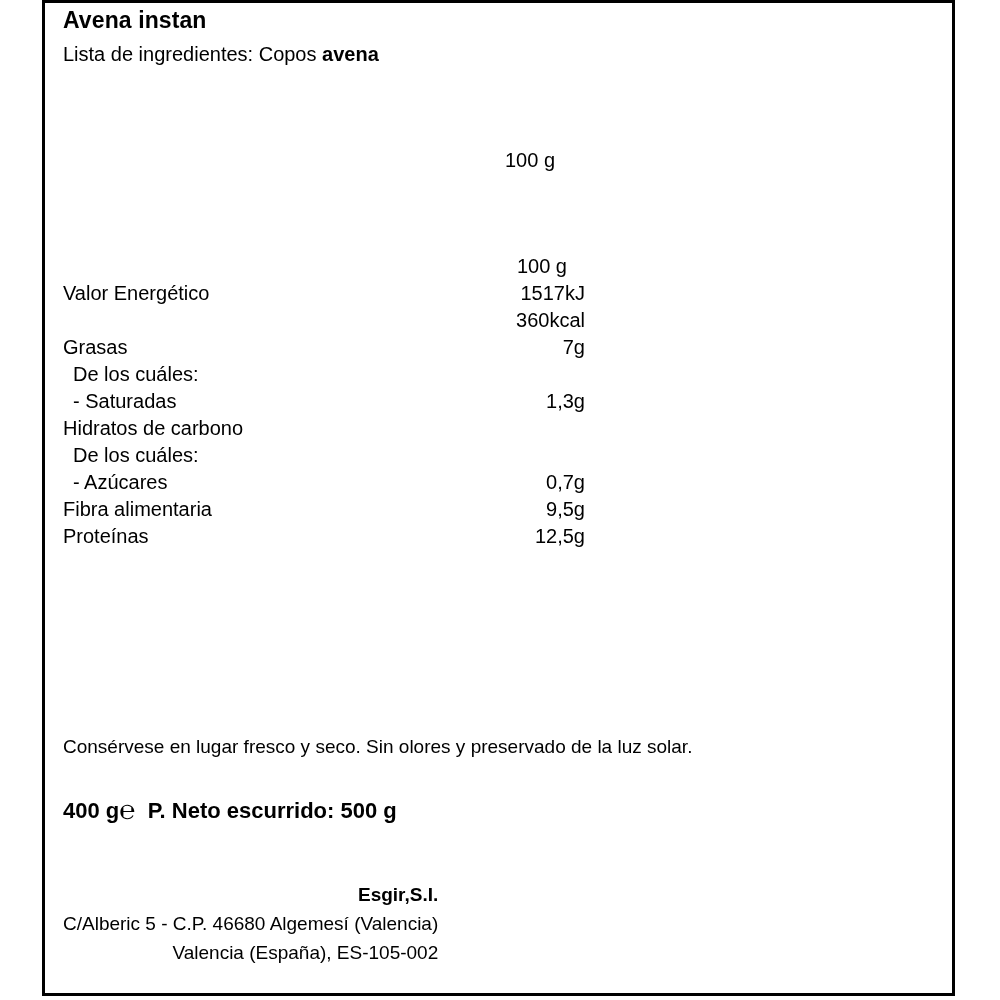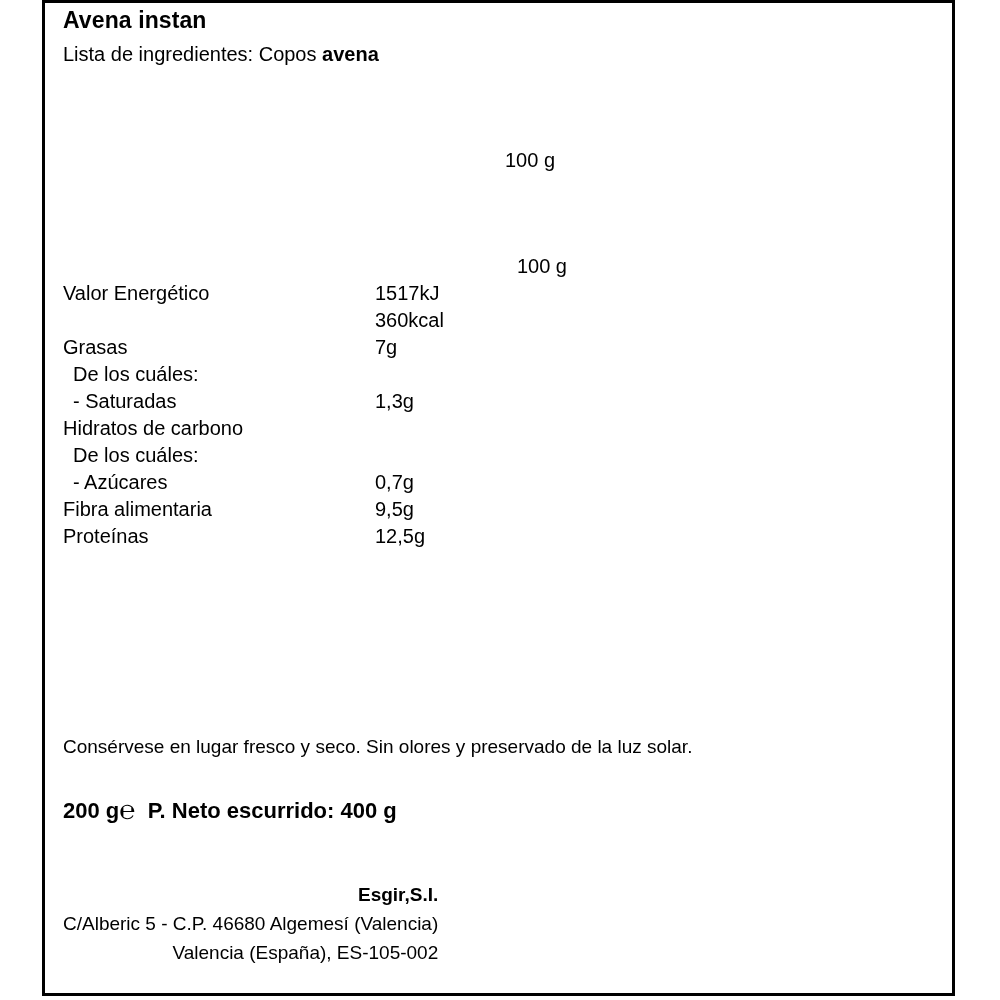--- a/index.html
+++ b/index.html
@@ -83,21 +83,21 @@
     left: 18px;
     white-space: nowrap;
   }
   .nrow .nlabel.indent-1 {
     left: 28px;
   }
   .nrow .nvalue {
     position: absolute;
     left: 330px;
     width: 210px;
-    text-align: left;
+    text-align: right;
     white-space: nowrap;
   }
   .nrow.header-row .nvalue {
     text-align: right;
     padding-right: 18px;
     width: 192px;
   }
   .nrow.kcal-row .nvalue {
     padding-right: 0px;
   }
@@ -211,21 +211,21 @@
         <span class="nlabel">Proteínas</span>
         <span class="nvalue">12,5g</span>
       </div>
 
 
     </div>
 
     <div id="storage-text">Consérvese en lugar fresco y seco. Sin olores y preservado de la luz solar.</div>
 
     <div id="net-weight-line">
-      <span>200 g</span><span class="est-sign">℮</span>&nbsp;&nbsp;<span>P. Neto escurrido: 400 g</span>
+      <span>400 g</span><span class="est-sign">℮</span>&nbsp;&nbsp;<span>P. Neto escurrido: 500 g</span>
     </div>
 
     <div id="address-block">
       <div id="company-name">Esgir,S.I.</div>
       <div id="address-line-1">C/Alberic 5 - C.P. 46680 Algemesí (Valencia)</div>
       <div id="address-line-2">Valencia (España),  ES-105-002</div>
     </div>
 
   </div>
 </div>

